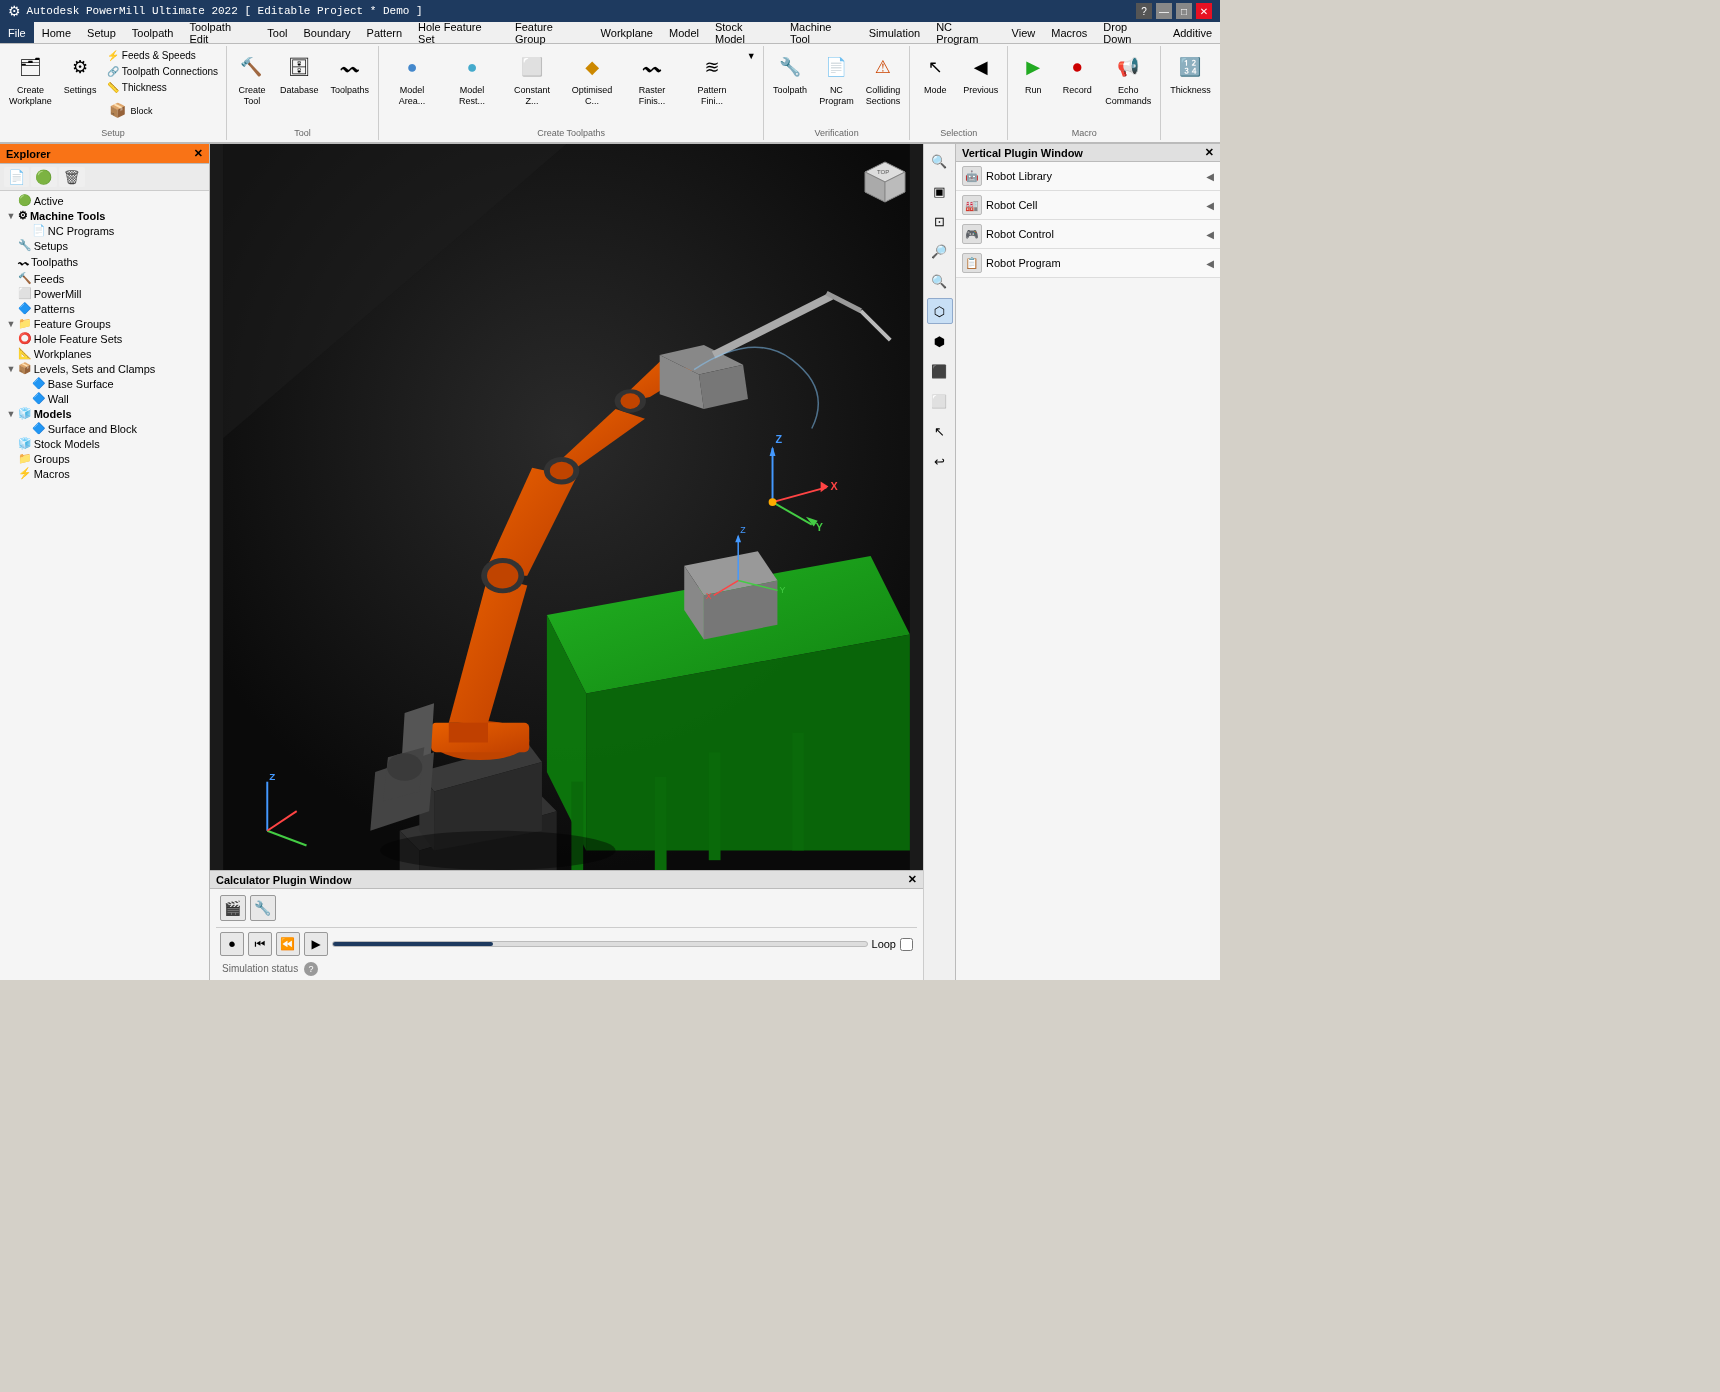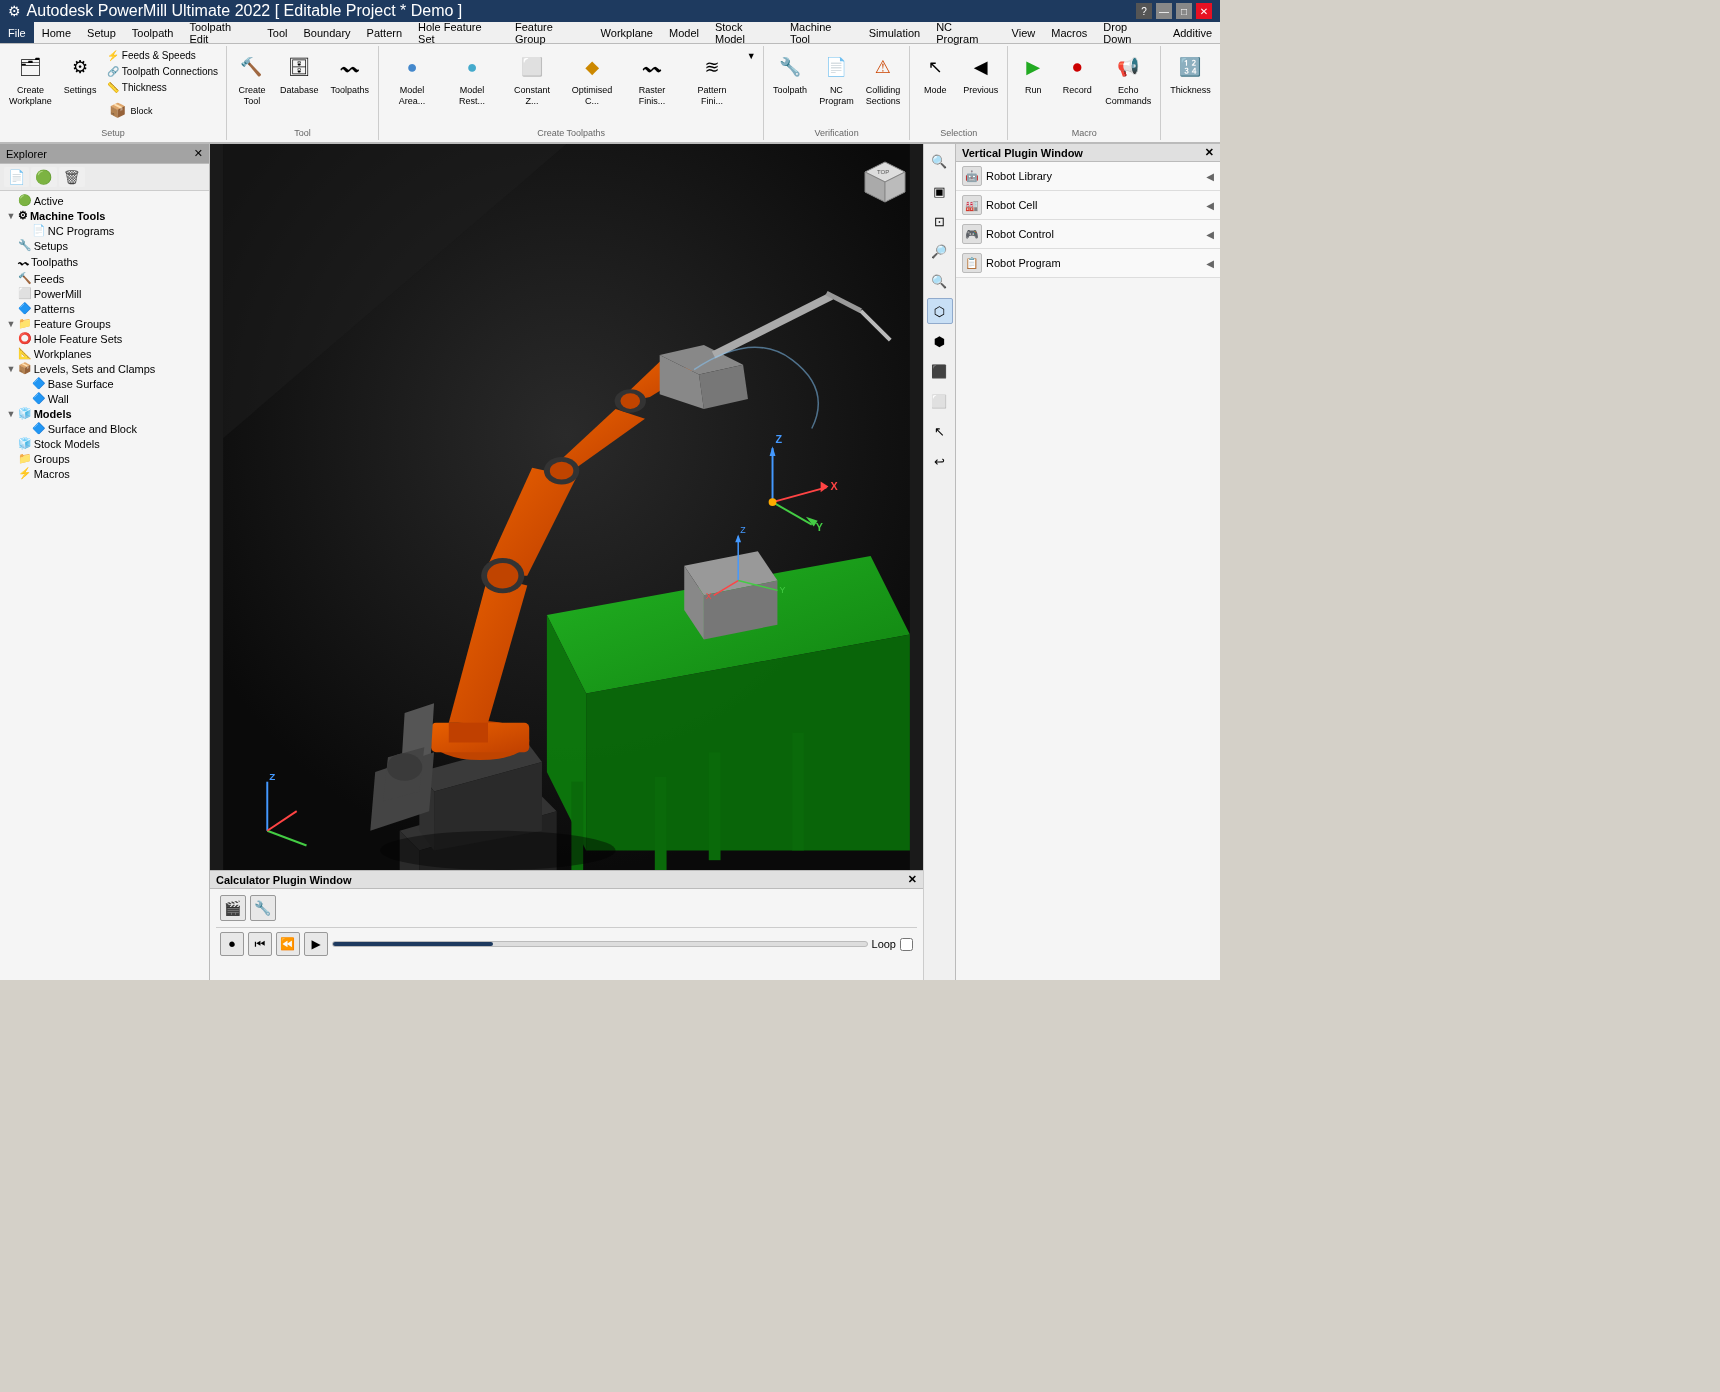--- a/index.html
+++ b/index.html
@@ -28,21 +28,21 @@
     .ribbon-btn .icon { width: 32px; height: 32px; margin-bottom: 2px; display: flex; align-items: center; justify-content: center; font-size: 18px; }
     .ribbon-btn .label { font-size: 9px; line-height: 1.2; word-break: break-word; max-width: 48px; }
     .ribbon-small-btn { display: flex; align-items: center; gap: 2px; padding: 1px 3px; cursor: pointer; font-size: 10px; border: 1px solid transparent; border-radius: 2px; white-space: nowrap; }
     .ribbon-col { display: flex; flex-direction: column; gap: 1px; }
     
     
     #main { display: flex; height: calc(980px - 22px - 22px - 90px); }
     
     
     #explorer { width: 210px; background: #f5f5f5; border-right: 1px solid #bbb; display: flex; flex-direction: column; }
-    #explorer-header { background: #a3a3a3; padding: 3px 6px; font-weight: normal; font-size: 11px; display: flex; justify-content: space-between; align-items: center; border-bottom: 1px solid #bbb; }
+    #explorer-header { background: #f97316; padding: 3px 6px; font-weight: bold; font-size: 11px; display: flex; justify-content: space-between; align-items: center; border-bottom: 1px solid #bbb; }
     .tree-container { overflow-y: auto; flex: 1; padding: 2px 0; }
     .tree-item { padding: 1px 0; cursor: pointer; display: flex; align-items: center; gap: 2px; white-space: nowrap; }
     .tree-indent { display: inline-block; }
     .tree-arrow { font-size: 9px; color: #666; width: 10px; display: inline-block; text-align: center; }
     .tree-icon { font-size: 11px; }
     .tree-label { font-size: 11px; }
     
     
     #viewport-container { flex: 1; display: flex; flex-direction: column; }
     #viewport { flex: 1; background: #1a1a1a; position: relative; overflow: hidden; }
@@ -84,21 +84,21 @@
 
     .explorer-toolbar-row { display: flex; gap: 2px; padding: 3px 4px; border-bottom: 1px solid #ccc; background: #ebebeb; }
     .exp-tb-btn { padding: 1px 3px; cursor: pointer; border: 1px solid transparent; border-radius: 2px; font-size: 14px; color: #444; }
   </style>
 </head>
 <body>
 
 <div id="titlebar">
   <div id="titlebar-left">
     <span style="font-size:14px;">⚙</span>
-    <span style="font-size:16px;">Autodesk PowerMill Ultimate 2022 [ Editable Project * Demo ]</span>
+    <span style="font-size:11px;font-family:Liberation Mono, monospace;">Autodesk PowerMill Ultimate 2022 [ Editable Project * Demo ]</span>
   </div>
   <div id="titlebar-right">
     <button class="titlebar-btn" style="background:#555;color:#fff;">?</button>
     <button class="titlebar-btn min">—</button>
     <button class="titlebar-btn max">□</button>
     <button class="titlebar-btn close">✕</button>
   </div>
 </div>
 
 <div id="menubar">
@@ -578,20 +578,24 @@
           <button class="sim-btn">⏪</button>
           <button class="sim-btn">▶</button>
           <div style="flex:1;height:6px;background:#ddd;border:1px solid #bbb;border-radius:3px;cursor:pointer;">
             <div style="width:30%;height:100%;background:#1e3a5f;border-radius:3px;"></div>
           </div>
           <div style="display:flex;align-items:center;gap:4px;margin-left:auto;">
             <span>Loop</span>
             <input type="checkbox" style="cursor: pointer;">
           </div>
         </div>
+        <div class="sim-status">
+          <span>Simulation status</span>
+          <span style="cursor:pointer;background:#999;color:#fff;border-radius:50%;width:14px;height:14px;display:inline-flex;align-items:center;justify-content:center;font-size:9px;margin-left:3px;">?</span>
+        </div>
       </div>
     </div>
   </div>
 
   <div id="right-area">
 
     <div id="right-panel-icons">
       <div class="vp-icon-btn" title="Search">🔍</div>
       <div class="vp-icon-btn" title="Select">▣</div>
       <div class="vp-icon-btn" title="Zoom Fit">⊡</div>

